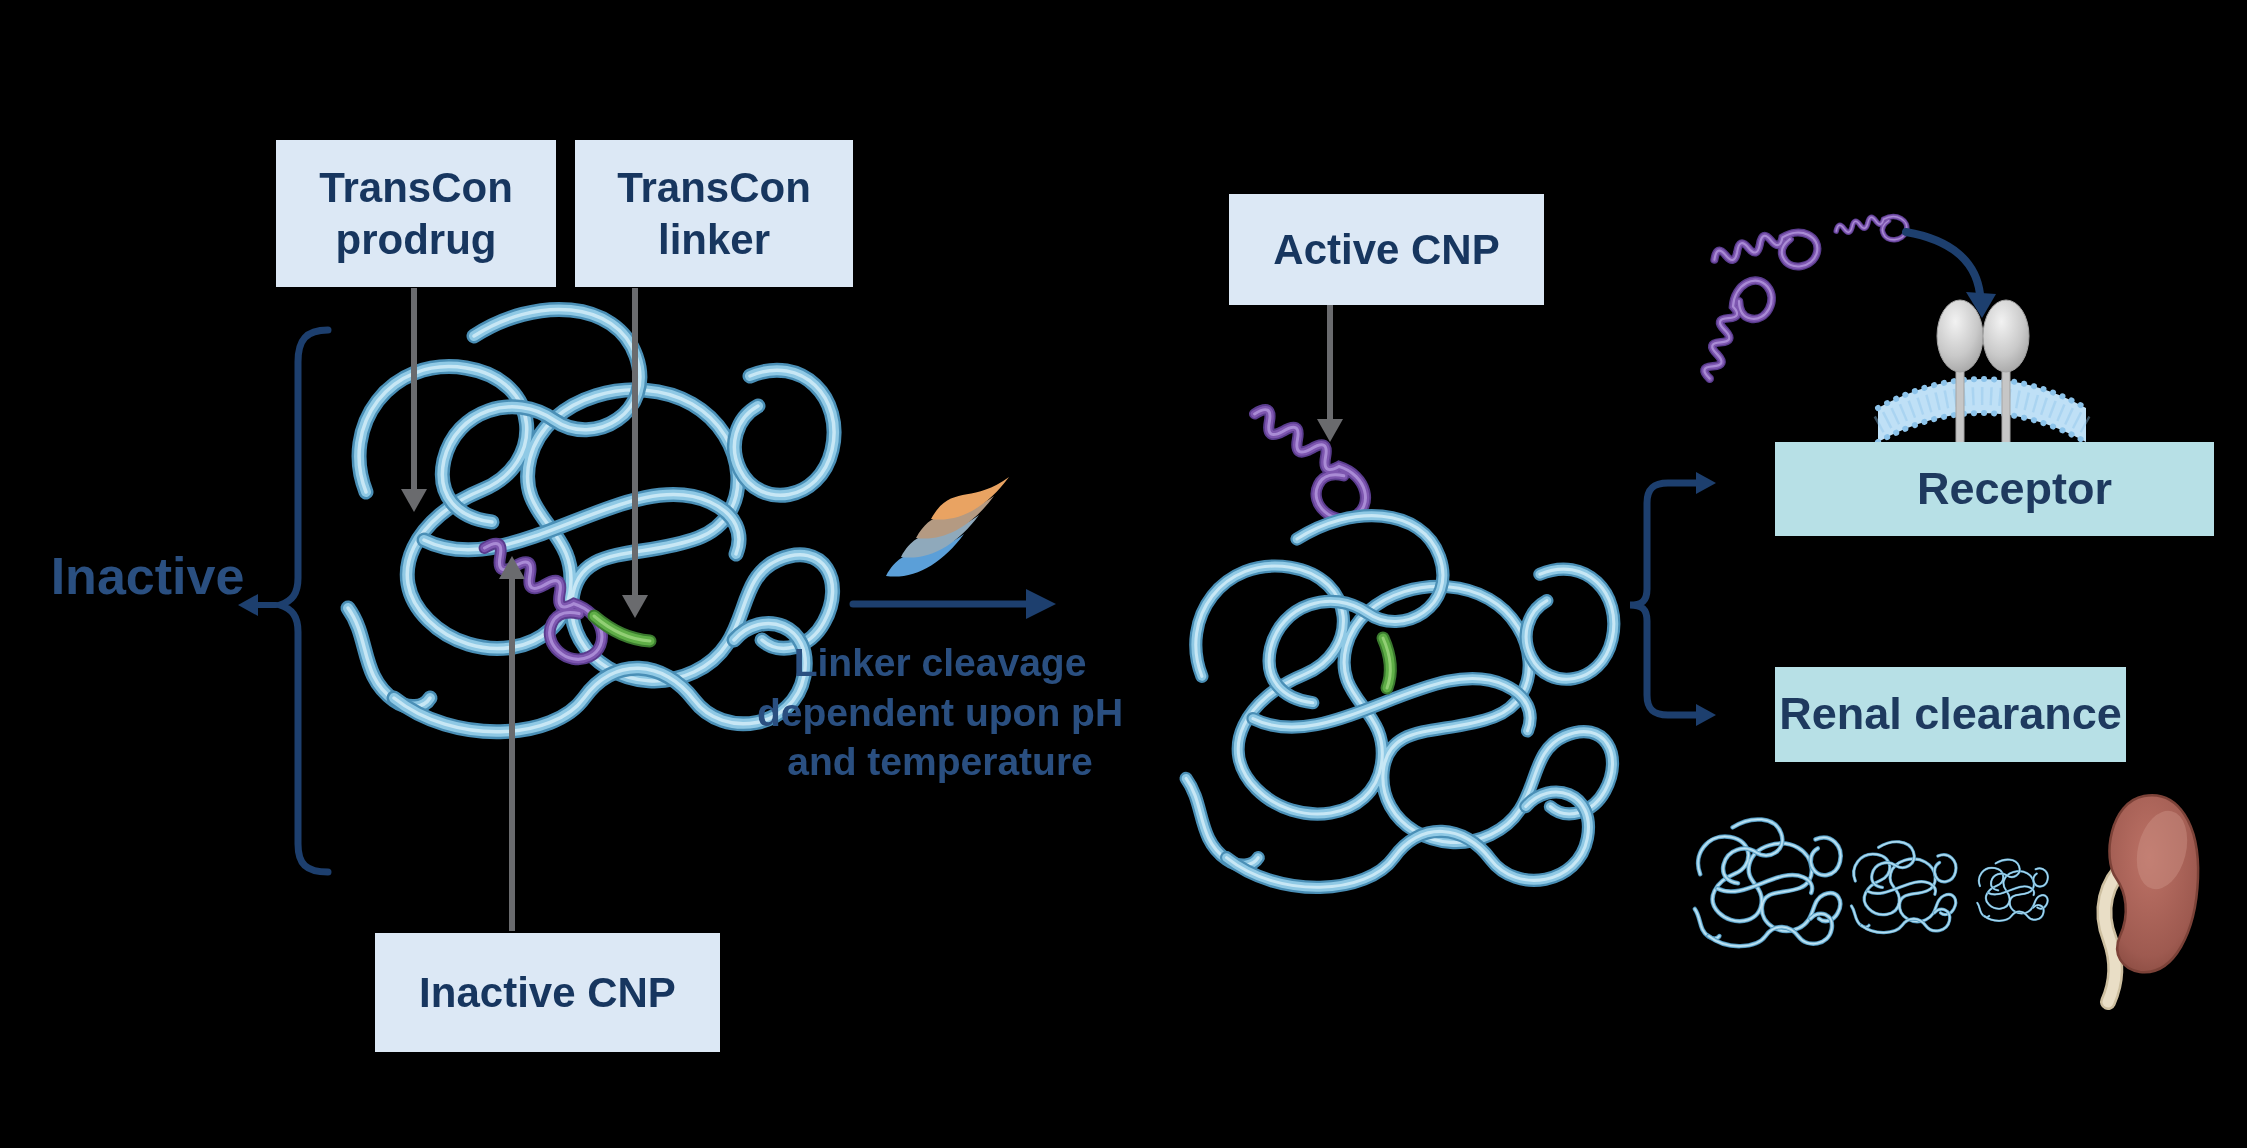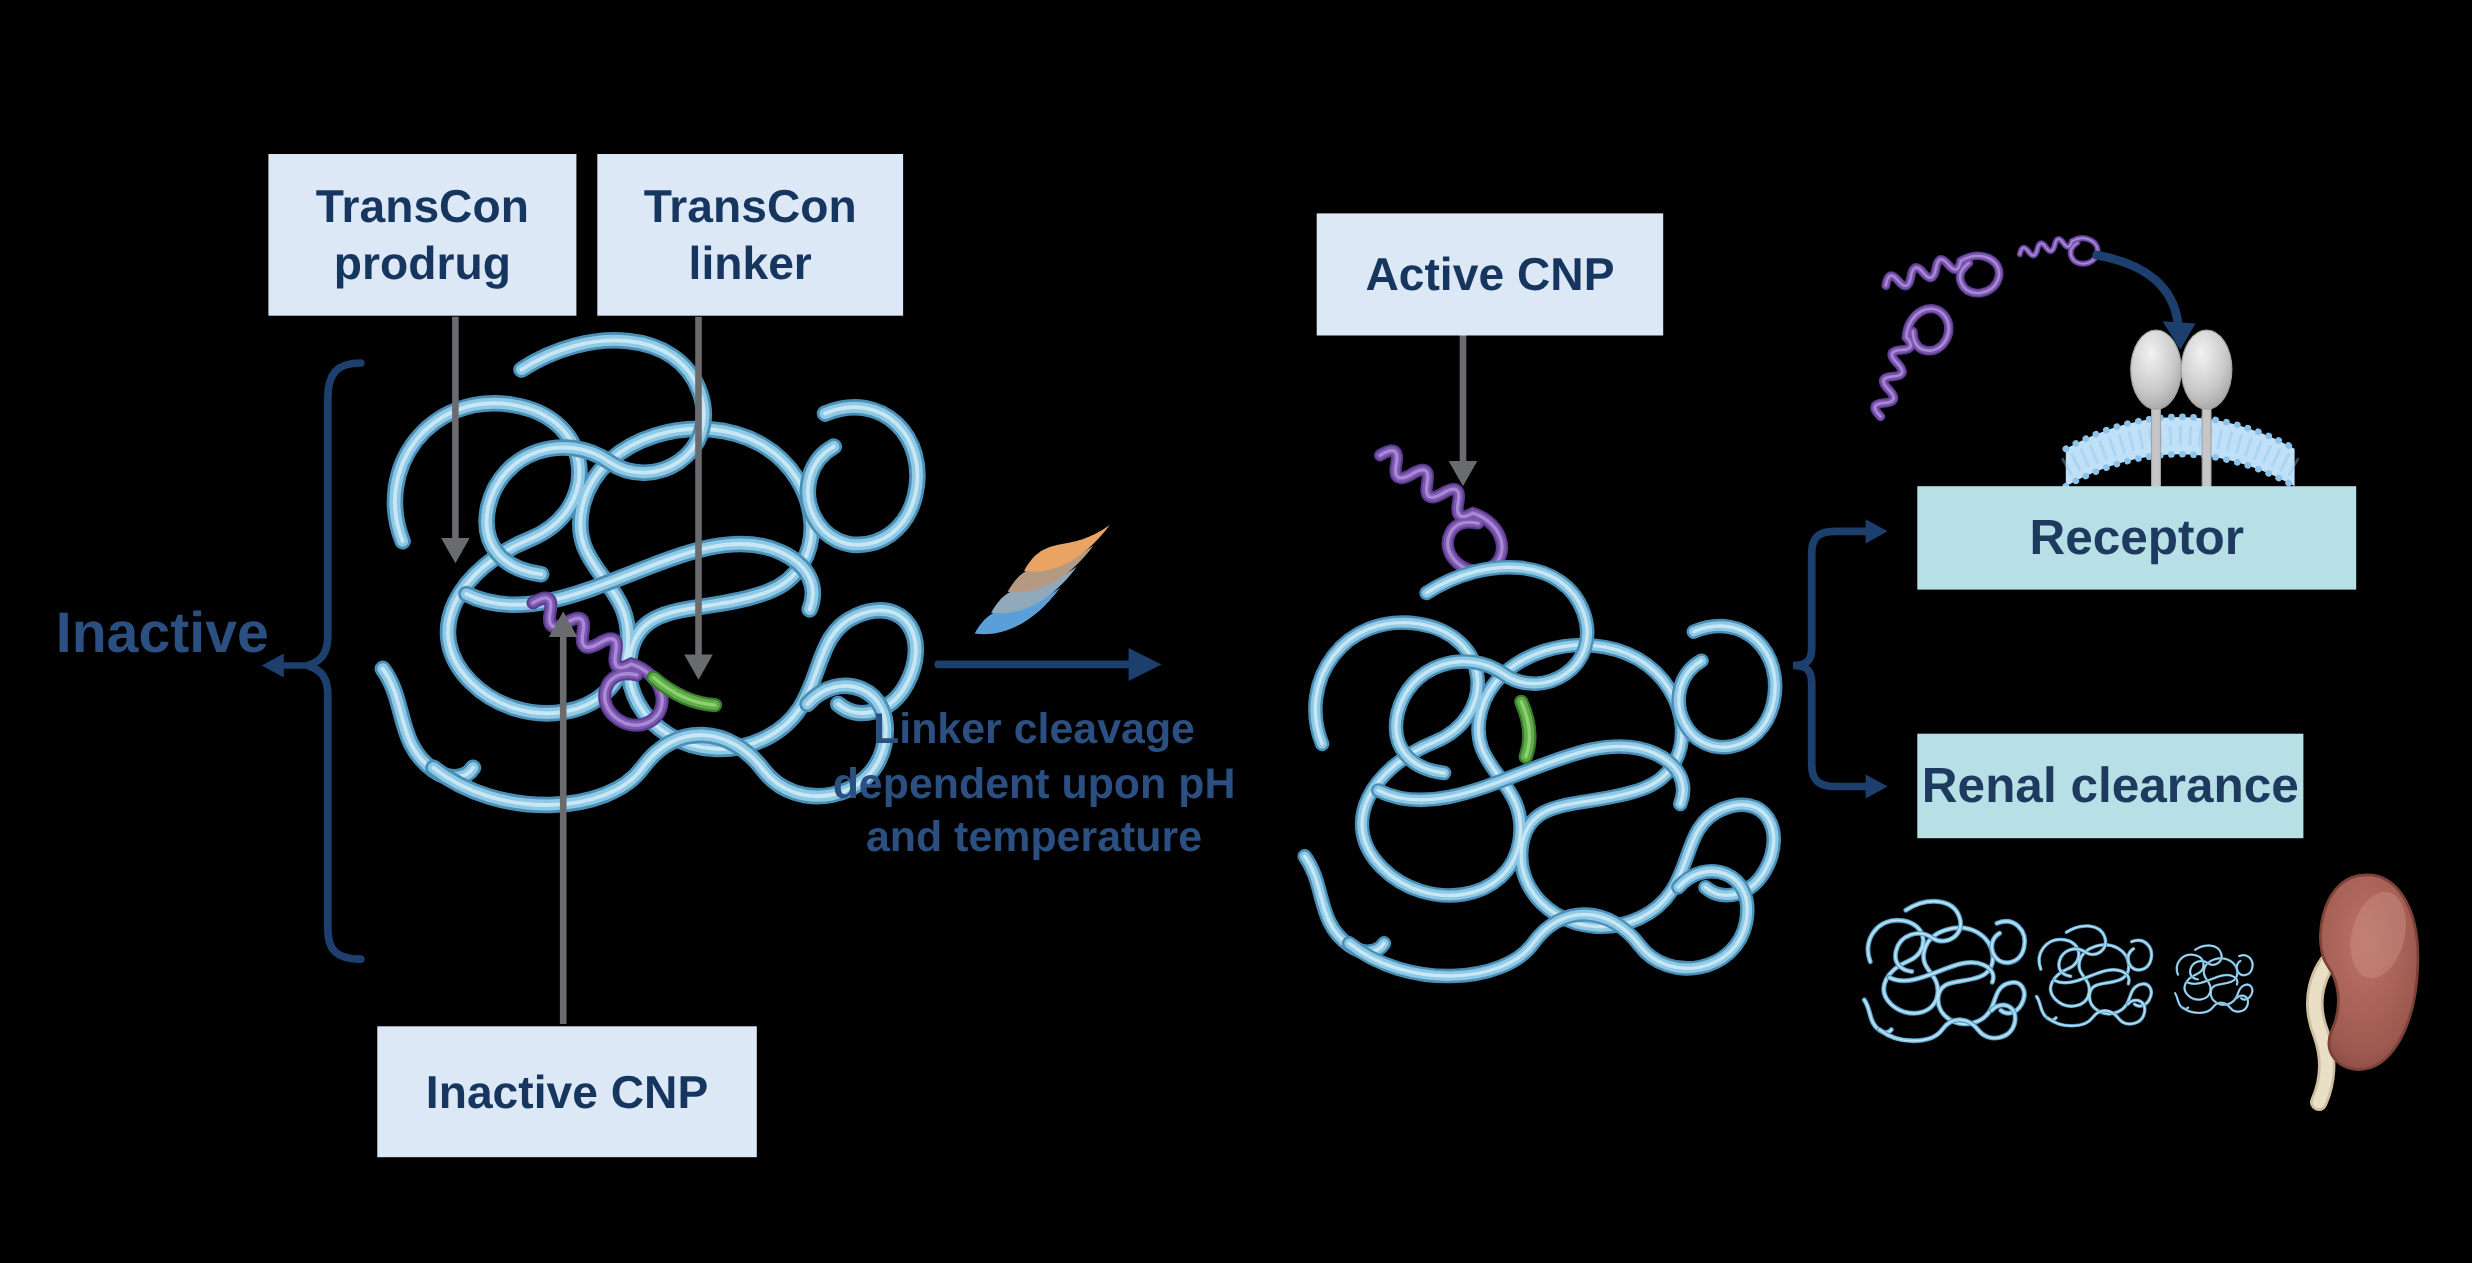--- a/index.html
+++ b/index.html
@@ -13,21 +13,21 @@
     --wave_blue:#5b9fd8; --wave_slate:#8fa9bb; --wave_tan:#b49a82; --wave_orange:#e9a362;
     --membrane_blue:#bfe0f6; --membrane_bead:#8cc3ea;
     --receptor_gray:#cfcfcf; --kidney_brown:#9e5a50; --ureter_cream:#e9dec6;
   }
   html,body{margin:0;padding:0;background:var(--background);}
   #canvas{position:relative;width:2247px;height:1148px;background:var(--background);
     font-family:"Liberation Sans", sans-serif; overflow:hidden;}
   #art{position:absolute;left:0;top:0;width:2247px;height:1148px;}
   .box{position:absolute;display:flex;flex-direction:column;align-items:center;justify-content:center;
     background:var(--label_box_bg);color:var(--label_box_text);font-weight:bold;
-    font-size:42px;line-height:1.22;text-align:center;}
+    font-size:42px;line-height:1.22;text-align:center;margin-left:32px;}
   .tealbox{background:var(--teal_box_bg);color:var(--teal_box_text);font-size:45px;}
   .floating-text{position:absolute;color:var(--on_black_text);font-weight:bold;text-align:center;}
   #prodrug-text{left:40px;top:545px;width:215px;font-size:52px;line-height:1.2;}
   #cleavage-text{left:690px;top:638px;width:500px;font-size:39px;line-height:1.27;}
   
   .t-edge{fill:none;stroke:var(--ribbon_edge);stroke-width:15;stroke-linecap:round;}
   .t-core{fill:none;stroke:var(--ribbon_core);stroke-width:10;stroke-linecap:round;}
   .t-hi{fill:none;stroke:var(--ribbon_highlight);stroke-width:3.5;stroke-linecap:round;opacity:.75;}
   .p-edge{fill:none;stroke:var(--peptide_purple_dark);stroke-width:9.5;stroke-linecap:round;}
   .p-core{fill:none;stroke:var(--peptide_purple);stroke-width:6.5;stroke-linecap:round;}
@@ -228,21 +228,21 @@
   </div>
 
   <div class="box" style="left:1197px;top:194px;width:315px;height:111px;">
     <span>Active CNP</span>
   </div>
 
   <div class="box" style="left:343px;top:933px;width:345px;height:119px;">
     <span>Inactive CNP</span>
   </div>
 
-  <div class="box tealbox" style="left:1743px;top:442px;width:399px;height:94px;">
+  <div class="box tealbox" style="left:1743px;top:442px;width:399px;height:94px;padding-left:40px;">
     <span>Receptor</span>
   </div>
 
   <div class="box tealbox" style="left:1743px;top:667px;width:351px;height:95px;">
     <span>Renal clearance</span>
   </div>
 
   <div class="floating-text" id="prodrug-text">
     <div>Inactive</div>
   </div>

